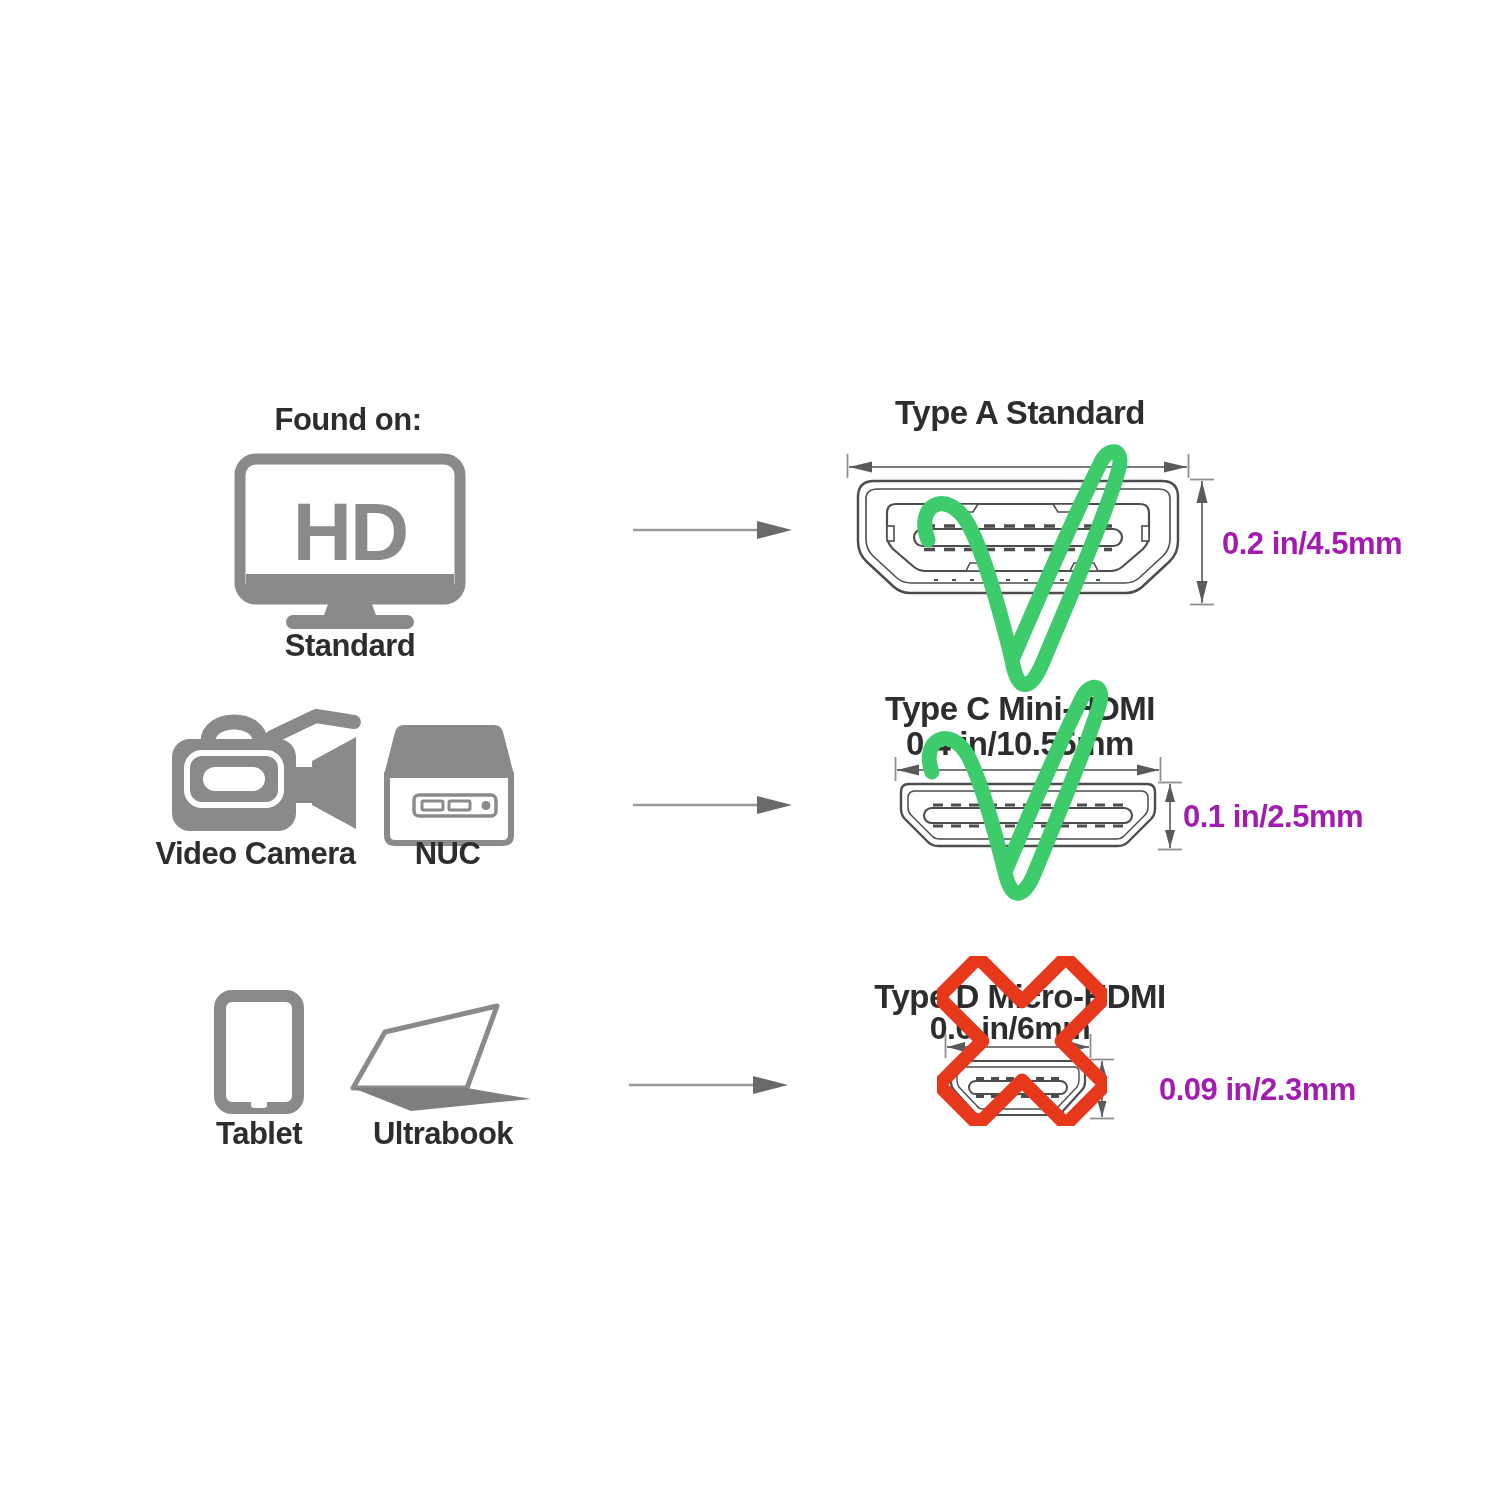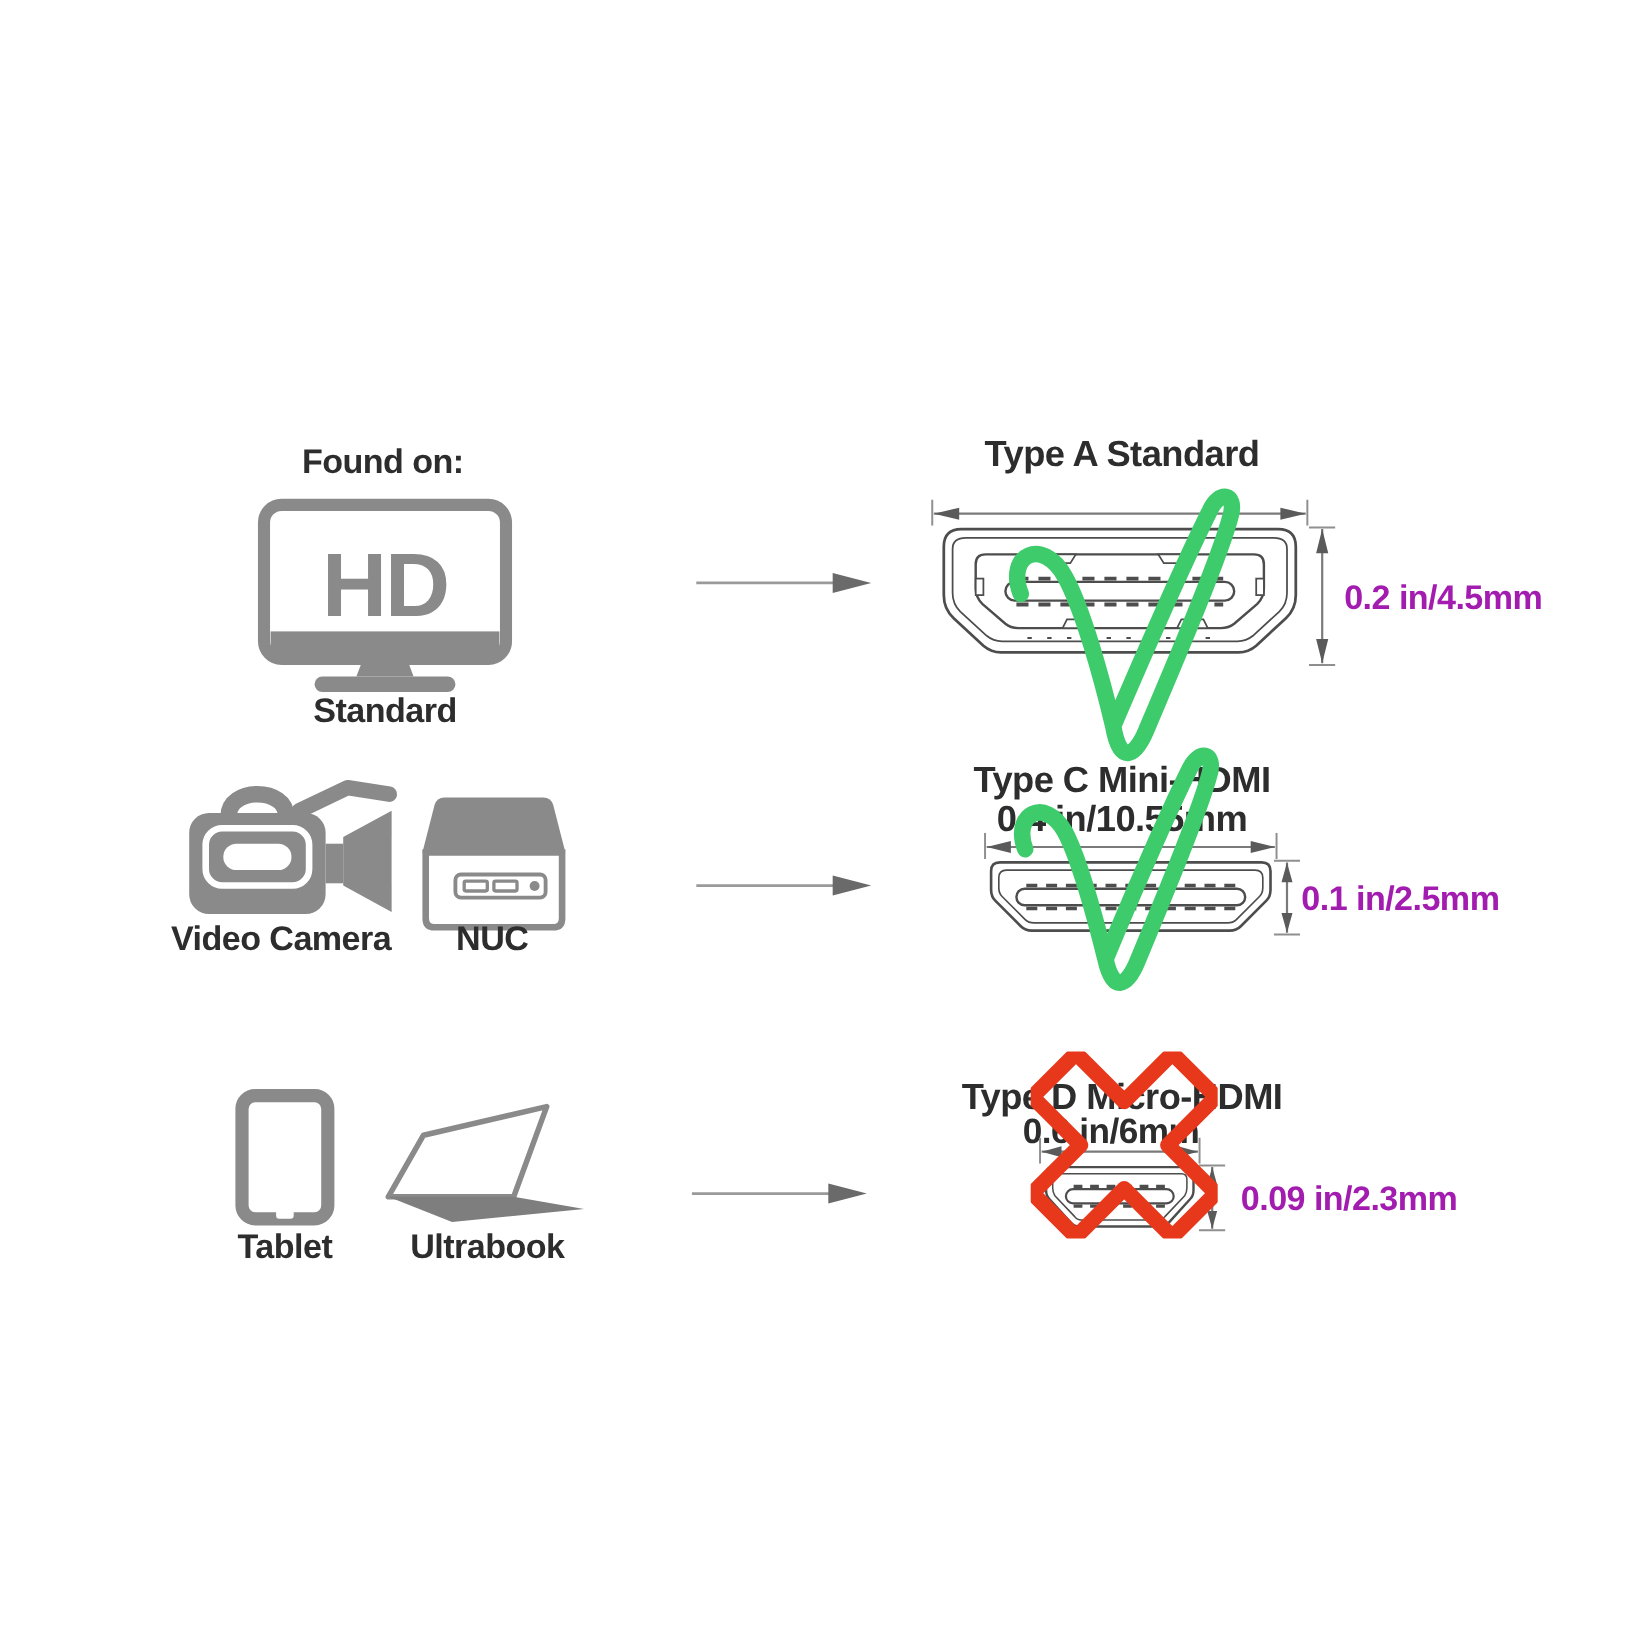--- a/index.html
+++ b/index.html
@@ -37,21 +37,21 @@
 
   .tc-title{left:860px;top:692px;width:320px;text-align:center;}
   .tc-width{left:860px;top:727px;width:320px;text-align:center;}
   .tc-height{left:1183px;top:799px;}
   .tc-conn{left:897px;top:781px;}
   .tc-hdim{left:894px;top:757px;}
   .tc-vdim{left:1158px;top:781px;}
 
   .td-title{left:860px;top:980px;width:320px;text-align:center;}
   .td-width{left:850px;top:1012px;width:320px;text-align:center;}
-  .td-height{left:1128px;top:1072px;}
+  .td-height{left:1159px;top:1072px;}
   .td-conn{left:948px;top:1058px;}
   .td-hdim{left:944px;top:1034px;}
   .td-vdim{left:1090px;top:1058px;}
 
   .check1{left:900px;top:428px;}
   .check2{left:908px;top:668px;}
   .cross1{left:937px;top:956px;}
 </style>
 </head>
 <body>

